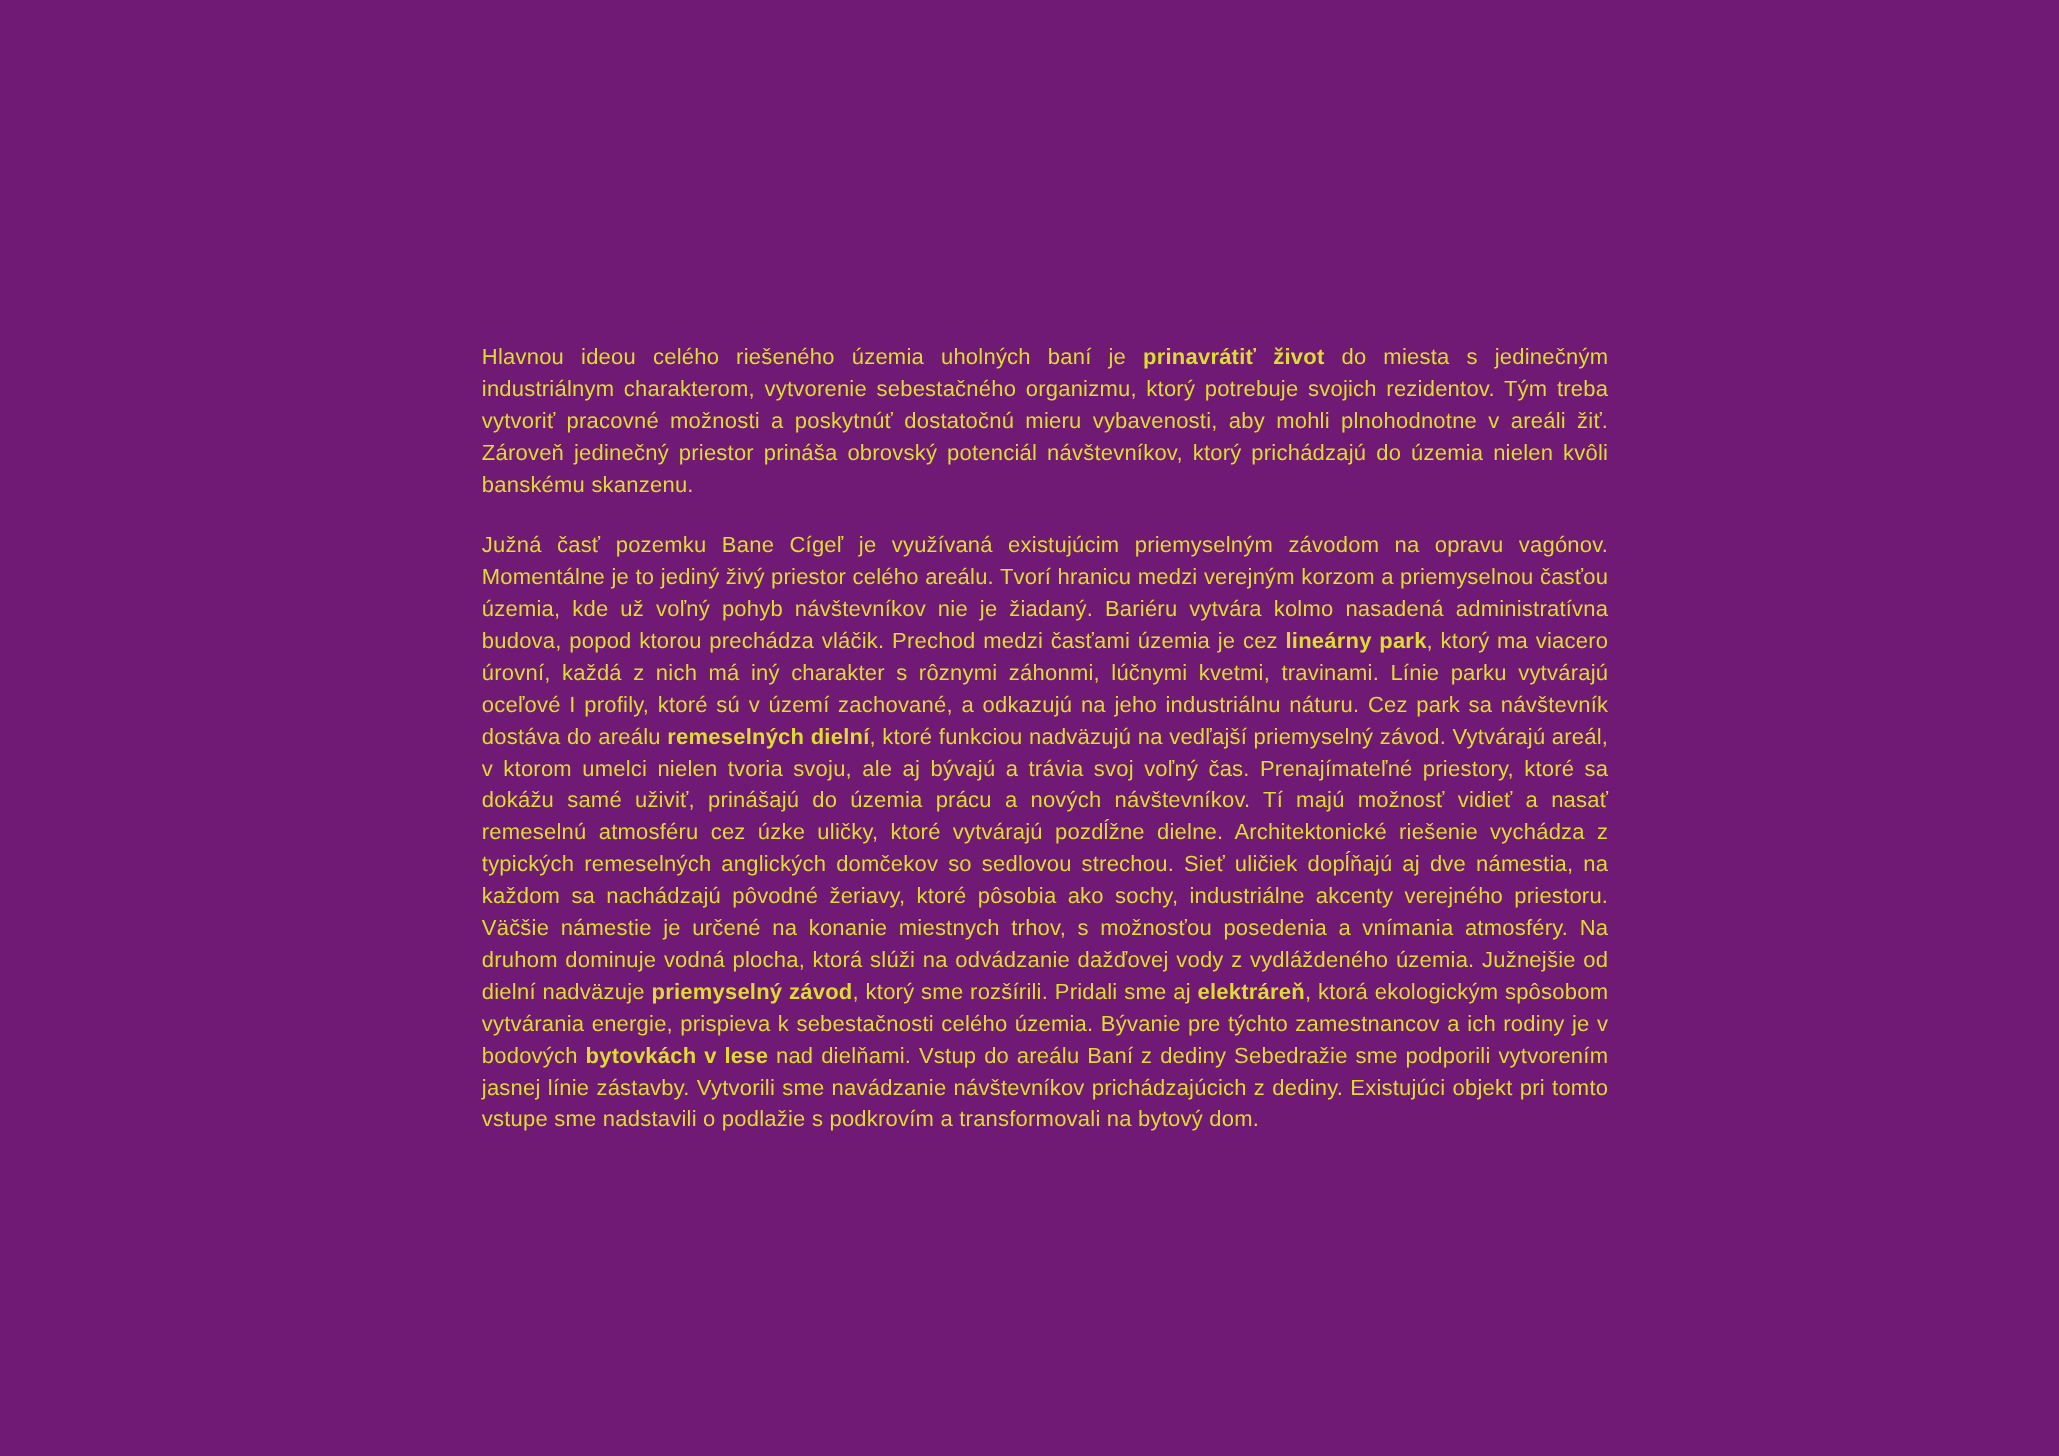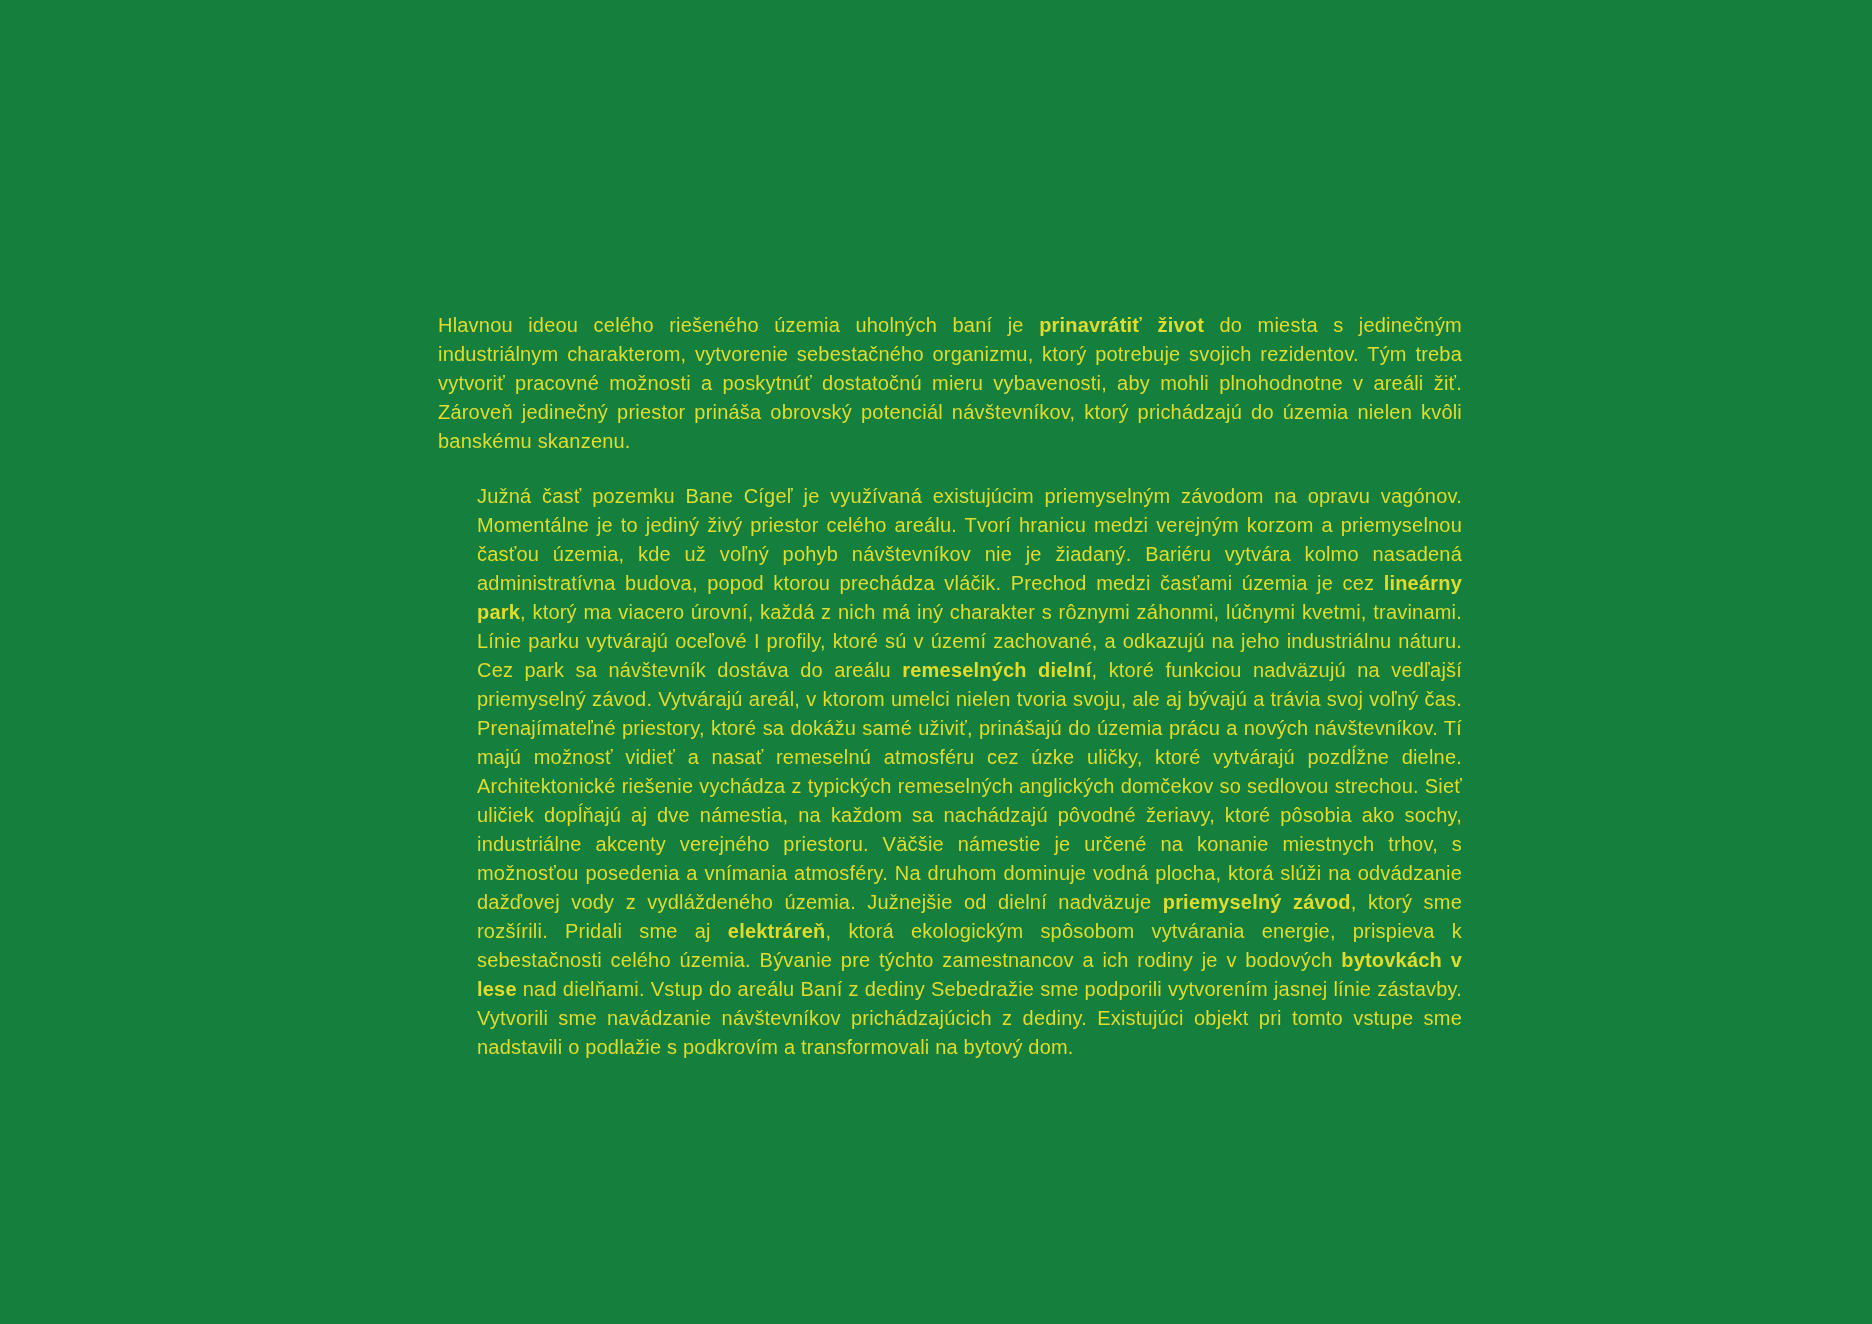--- a/index.html
+++ b/index.html
@@ -4,41 +4,40 @@
 <style>
   html, body {
     margin: 0;
     padding: 0;
     background: #ffffff;
   }
   .page {
     position: relative;
     width: 1872px;
     height: 1324px;
-    background: #15803d;
+    background: #701a75;
     overflow: hidden;
     font-family: "Liberation Sans", "DejaVu Sans", sans-serif;
   }
   .text-block {
     position: absolute;
     left: 438px;
     top: 311px;
     width: 1024px;
     color: #dedc2f;
     font-size: 20px;
     line-height: 29px;
     text-align: justify;
     letter-spacing: 0.2px;
   }
   .text-block p {
     margin: 0 0 26px 0;
   }
   .text-block p:last-child {
     margin-bottom: 0;
-    margin-left: 39px;
   }
   .text-block b {
     font-weight: 700;
   }
 </style>
 </head>
 <body>
 
 <div class="page">
   <div class="text-block">

